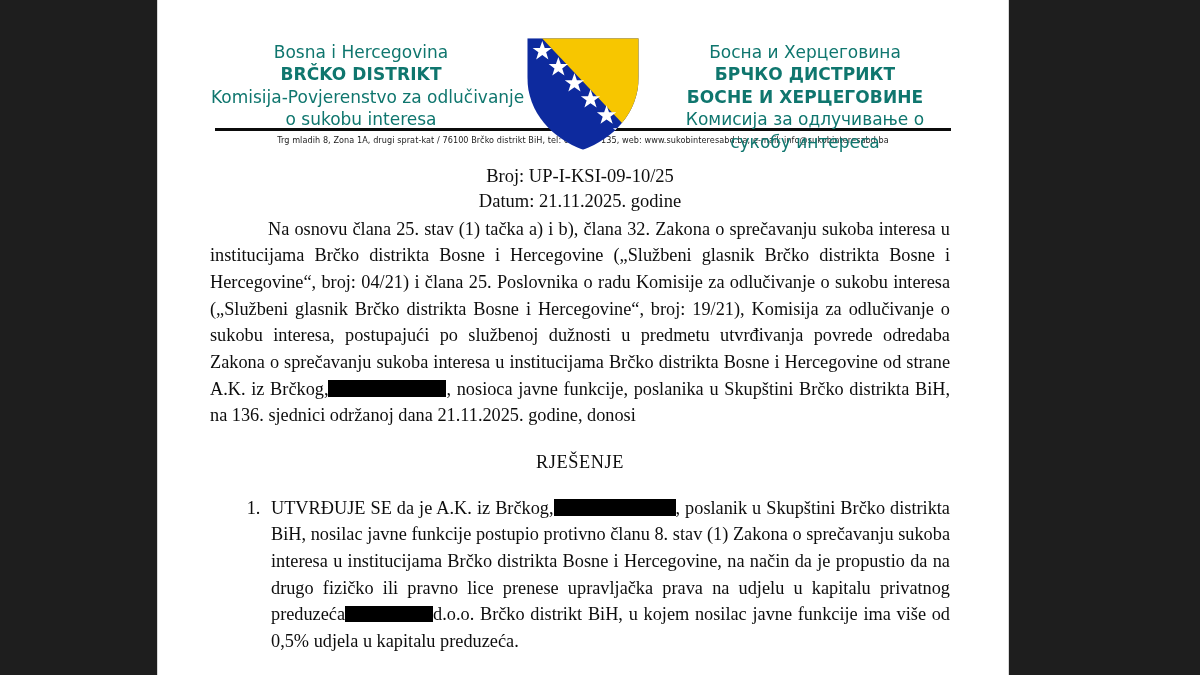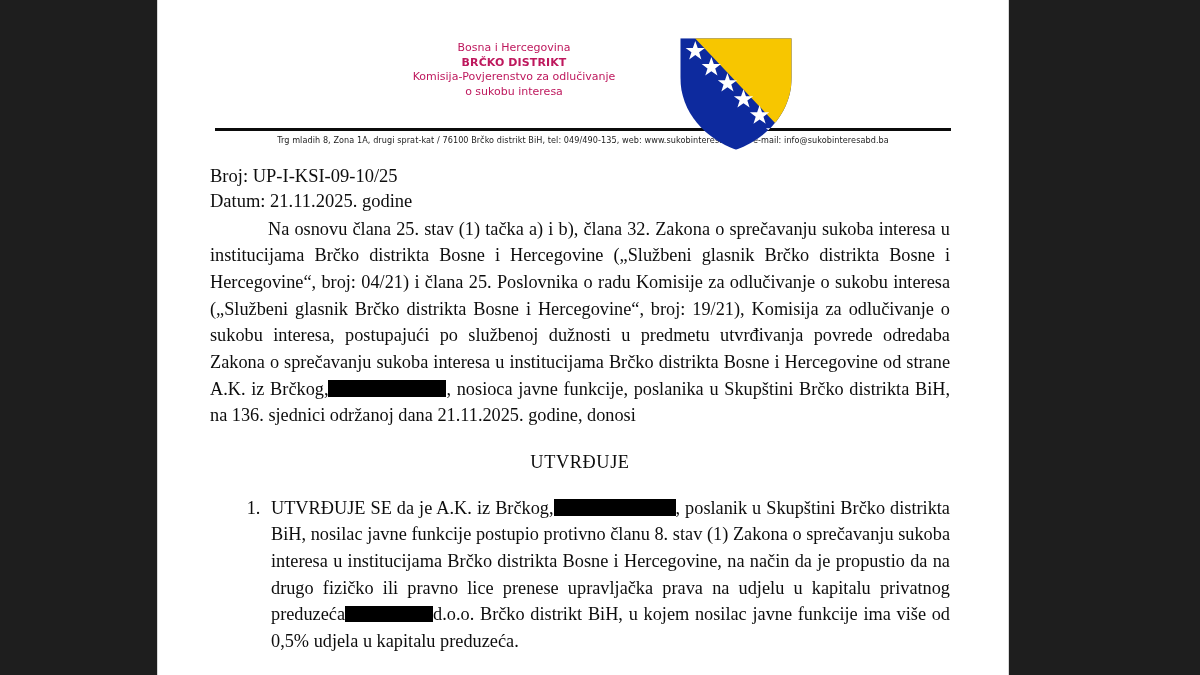--- a/index.html
+++ b/index.html
@@ -38,24 +38,24 @@
     height: 126px;
     padding-top: 38px;
     display: flex;
     align-items: flex-start;
     justify-content: center;
     gap: 0px;
   }
 
   .lh-col {
     font-family: "DejaVu Sans", "Liberation Sans", sans-serif;
-    color: #be185d;
+    color: #0f766e;
     text-align: center;
     line-height: 1.32;
-    font-size: 11px;
+    font-size: 17px;
     width: 300px;
     padding-top: 3px;
   }
   .lh-col.left  { margin-right: 6px; }
   .lh-col.right { margin-left: 6px; }
 
   .lh-line        { white-space: nowrap; font-weight: 400; }
   .lh-line.bold   { font-weight: 700; letter-spacing: .1px; }
 
   
@@ -93,21 +93,21 @@
   .body-area {
     padding: 0 58px 0 52px;
     color: #0d0d0d;
   }
 
   .meta {
     margin-top: 18px;
     font-size: 18.5px;
     line-height: 1.34;
   }
-  .meta div { white-space: nowrap; }
+  .meta div { white-space: nowrap; text-align: center; }
 
   .para {
     margin-top: 2px;
     font-size: 18.3px;
     line-height: 1.455;
     text-align: justify;
     text-indent: 58px;
     hyphens: none;
   }
 
@@ -185,37 +185,44 @@
                 <polygon points="0,-10 2.4,-3.1 9.5,-3.1 3.8,1.2 6,8.1 0,3.9 -6,8.1 -3.8,1.2 -9.5,-3.1 -2.4,-3.1"></polygon>
               </g>
               <g transform="translate(112,106) scale(0.95)">
                 <polygon points="0,-10 2.4,-3.1 9.5,-3.1 3.8,1.2 6,8.1 0,3.9 -6,8.1 -3.8,1.2 -9.5,-3.1 -2.4,-3.1"></polygon>
               </g>
             </g>
           </g>
         </svg>
       </div>
 
+      <div class="lh-col right">
+        <div class="lh-line">Босна и Херцеговина</div>
+        <div class="lh-line bold">БРЧКО ДИСТРИКТ</div>
+        <div class="lh-line bold">БОСНЕ И ХЕРЦЕГОВИНЕ</div>
+        <div class="lh-line">Комисија за одлучивање о</div>
+        <div class="lh-line">сукобу интереса</div>
+      </div>
     </div>
 
     <div class="divider-wrap">
       <div class="divider"></div>
       <div class="address">Trg mladih 8, Zona 1A, drugi sprat-kat / 76100 Brčko distrikt BiH, tel: 049/490-135, web: www.sukobinteresabd.ba, e-mail: info@sukobinteresabd.ba</div>
     </div>
 
     <div class="body-area">
 
       <div class="meta">
         <div>Broj: UP-I-KSI-09-10/25</div>
         <div>Datum: 21.11.2025. godine</div>
       </div>
 
       <p class="para"><span>Na osnovu člana 25. stav (1) tačka a) i b), člana 32. Zakona o sprečavanju sukoba interesa u institucijama Brčko distrikta Bosne i Hercegovine („Službeni glasnik Brčko distrikta Bosne i Hercegovine“, broj: 04/21) i člana 25. Poslovnika o radu Komisije za odlučivanje o sukobu interesa („Službeni glasnik Brčko distrikta Bosne i Hercegovine“, broj: 19/21), Komisija za odlučivanje o sukobu interesa, postupajući po službenoj dužnosti u predmetu utvrđivanja povrede odredaba Zakona o sprečavanju sukoba interesa u institucijama Brčko distrikta Bosne i Hercegovine od strane A.K. iz Brčkog,</span><span class="redact r1"></span><span>, nosioca javne funkcije, poslanika u Skupštini Brčko distrikta BiH, na 136. sjednici održanoj dana 21.11.2025. godine, donosi</span></p>
 
-      <div class="heading">UTVRĐUJE</div>
+      <div class="heading">RJEŠENJE</div>
 
       <ol class="items">
         <li><span>UTVRĐUJE SE da je A.K. iz Brčkog,</span><span class="redact r2"></span><span>, poslanik u Skupštini Brčko distrikta BiH, nosilac javne funkcije postupio  protivno članu 8. stav (1) Zakona o sprečavanju sukoba interesa u institucijama Brčko distrikta Bosne i Hercegovine, na način da je propustio da na drugo fizičko ili pravno lice prenese upravljačka prava na udjelu u kapitalu privatnog preduzeća</span><span class="redact r3"></span><span>d.o.o. Brčko distrikt BiH, u kojem nosilac javne funkcije ima više od 0,5% udjela u kapitalu preduzeća.</span></li>
       </ol>
 
     </div>
   </div>
 </div>
 
 </body></html>

